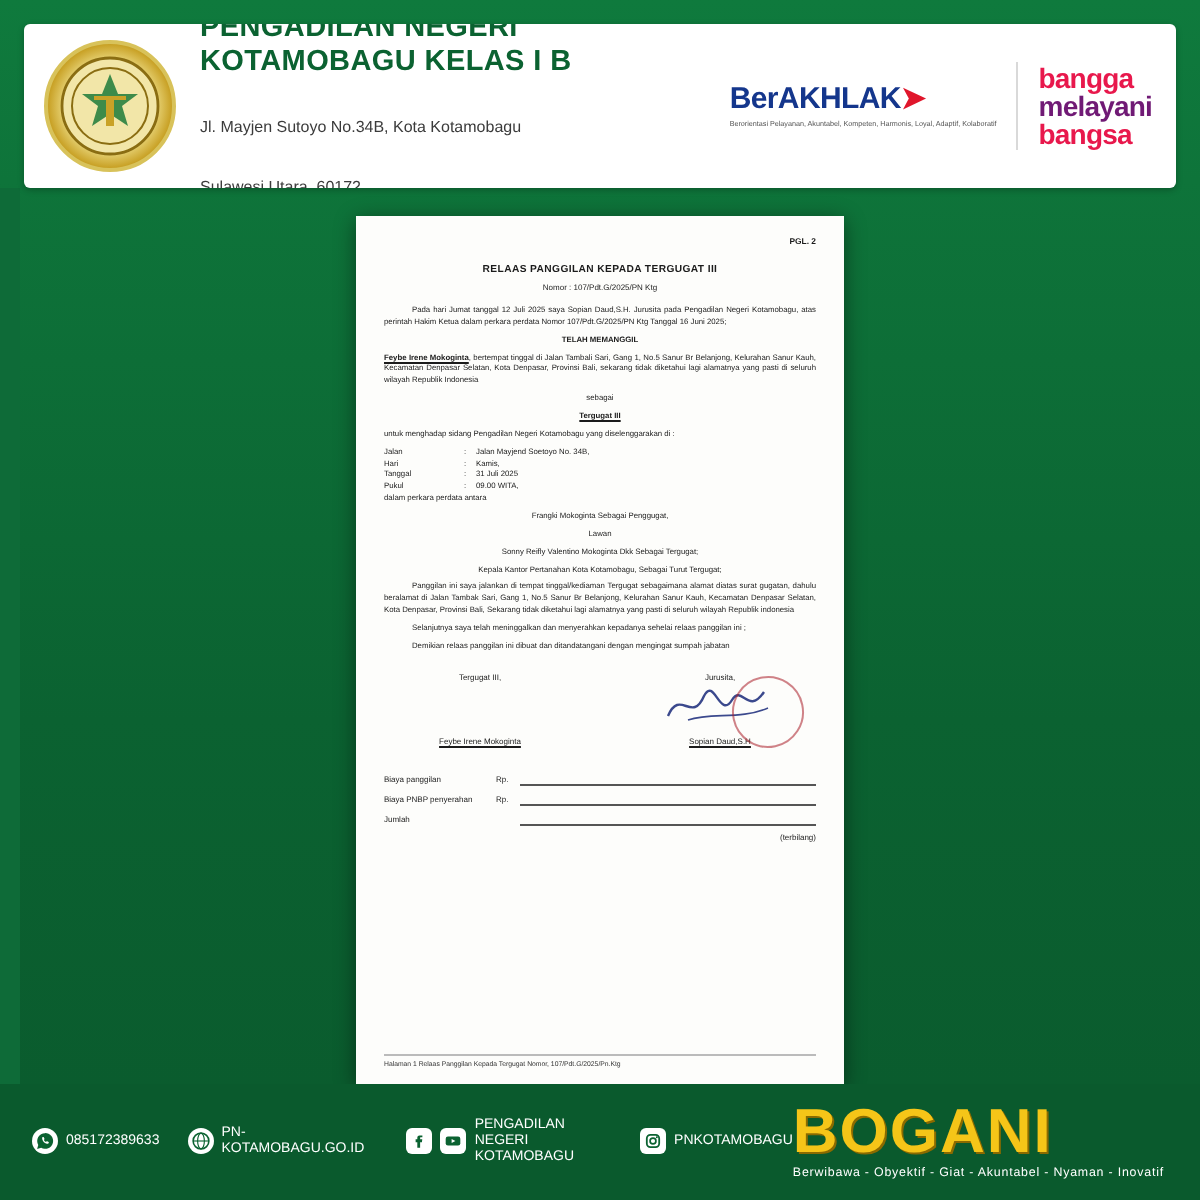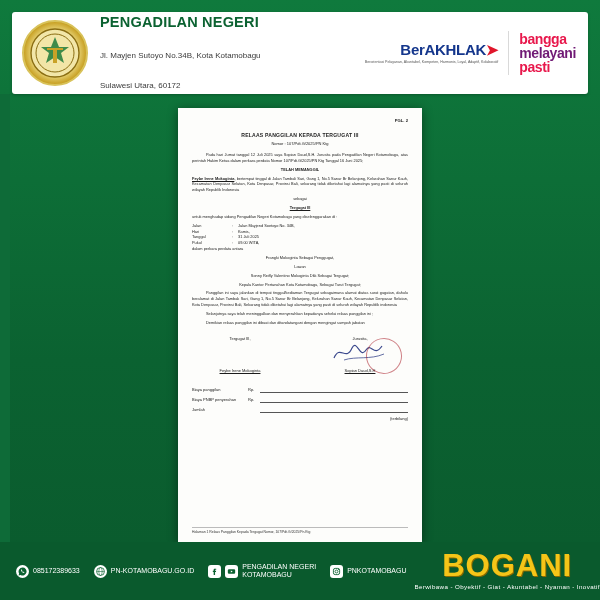--- a/index.html
+++ b/index.html
@@ -35,21 +35,21 @@
     color:#0b6231;font-weight:bold;font-size:14.5px;line-height:1.12;
     letter-spacing:.2px;
   }
   .hdr-sub{
     color:#3b3b3b;font-size:8px;line-height:1.3;margin-top:20px;
   }
   .hdr-right{
     flex:0 0 auto;display:flex;align-items:center;gap:10px;
     padding-right:12px;height:100%;
   }
-  .berakhlak{text-align:right;line-height:1;}
+  .berakhlak{text-align:left;line-height:1;}
   .berakhlak .b1{font-size:15px;font-weight:bold;color:#14368c;letter-spacing:-.3px;}
   .berakhlak .b1 i{color:#e0162b;font-style:normal;}
   .berakhlak .b2{font-size:3.6px;color:#555;margin-top:3px;max-width:150px;line-height:1.35;}
   .divider-v{width:1px;height:44px;background:#d9d9d9;}
   .bangga{line-height:1.02;}
   .bangga .l1{font-size:14px;font-weight:bold;color:#e8184c;letter-spacing:-.4px;}
   .bangga .l2{font-size:14px;font-weight:bold;color:#701a75;letter-spacing:-.4px;}
   .bangga .l3{font-size:14px;font-weight:bold;color:#e8184c;letter-spacing:-.4px;}
 
   
@@ -107,21 +107,21 @@
   }
   .contact{display:flex;align-items:center;gap:4px;}
   .cicon{
     width:13px;height:13px;border-radius:50%;background:#ffffff;
     display:flex;align-items:center;justify-content:center;flex:0 0 auto;
   }
   .cicon.sq{border-radius:3px;}
   .ctext{line-height:1.15;}
   .ctext .l2{display:block;}
   .bogani{
-    flex:0 0 auto;text-align:center;
+    flex:0 0 auto;padding-right:18px;text-align:left;
   }
   .bogani .word{
     font-size:31px;font-weight:bold;color:#f5c518;letter-spacing:1px;
     line-height:.92;text-shadow:1px 1px 0 #8a6a00;
   }
   .bogani .tag{
     font-size:6.2px;color:#ffffff;letter-spacing:.4px;margin-top:2px;
   }
   .sidebar-accent{
     position:absolute;left:0;top:94px;width:10px;height:448px;background:#0e6b38;
@@ -139,33 +139,34 @@
       <svg width="52" height="52" viewBox="0 0 52 52">
         <circle cx="26" cy="26" r="24" fill="#f2e6a8" stroke="#8a6d12" stroke-width="1.4"></circle>
         <circle cx="26" cy="26" r="19" fill="none" stroke="#8a6d12" stroke-width="1"></circle>
         <path d="M26 10 L30 20 L40 20 L32 26 L35 36 L26 30 L17 36 L20 26 L12 20 L22 20 Z" fill="#1f7a3a" opacity="0.85"></path>
         <rect x="24" y="22" width="4" height="14" fill="#c9a227"></rect>
         <rect x="18" y="21" width="16" height="2" fill="#c9a227"></rect>
       </svg>
     </div>
     <div class="hdr-text">
       <div class="hdr-title">PENGADILAN NEGERI</div>
+      <div class="hdr-title">KOTAMOBAGU KELAS I B</div>
       <div class="hdr-sub">Jl. Mayjen Sutoyo No.34B, Kota Kotamobagu</div>
       <div class="hdr-sub">Sulawesi Utara, 60172</div>
     </div>
     <div class="hdr-right">
       <div class="berakhlak">
         <div class="b1"><span>BerAKHLAK</span><i>➤</i></div>
         <div class="b2">Berorientasi Pelayanan, Akuntabel, Kompeten, Harmonis, Loyal, Adaptif, Kolaboratif</div>
       </div>
       <div class="divider-v"></div>
       <div class="bangga">
         <div class="l1">bangga</div>
         <div class="l2">melayani</div>
-        <div class="l3">pasti</div>
+        <div class="l3">bangsa</div>
       </div>
     </div>
   </div>
 
   <div class="paper">
     <div class="doc">
 
       <div class="pgl">PGL. 2</div>
 
       <div class="doc-title">RELAAS PANGGILAN KEPADA  TERGUGAT III</div>

